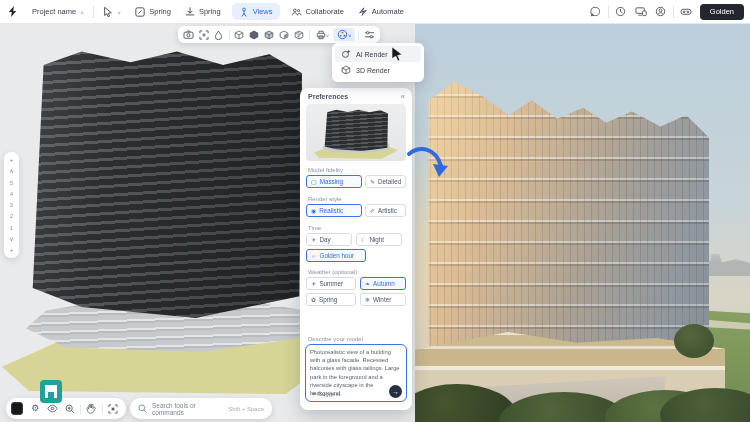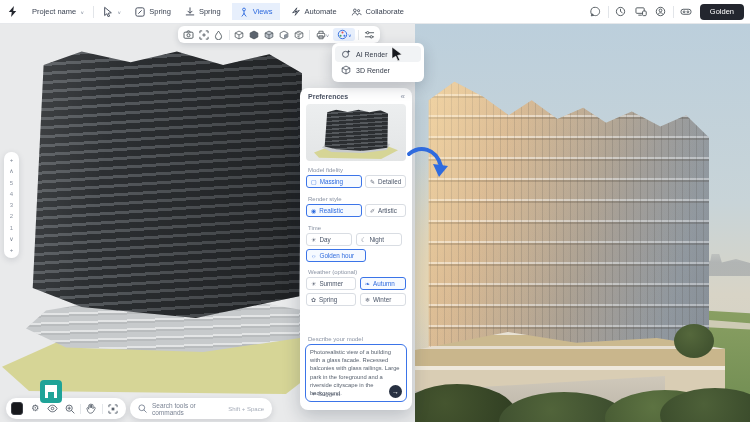--- a/index.html
+++ b/index.html
@@ -4,21 +4,21 @@
 <style>
   * { margin:0; padding:0; box-sizing:border-box; }
   html,body { width:750px; height:422px; font-family:"Liberation Sans", sans-serif; background:#e9eaeb; overflow:hidden; }
   #stage { position:relative; width:750px; height:422px; overflow:hidden; background:#e9eaeb; }
   .abs { position:absolute; }
 
   
   #topbar { left:0; top:0; width:750px; height:24px; background:#ffffff; border-bottom:1px solid #e6e8eb; z-index:40; display:flex; align-items:center; }
   .tb-item { display:flex; align-items:center; gap:4px; font-size:7.5px; color:#3c4453; padding:0 7px; height:24px; cursor:default; }
   .tb-item svg { flex:0 0 auto; }
-  .tb-pill { background:#e7effc; border-radius:0; height:17px; color:#2f6bde; margin:0 4px; padding:8px 7px;align-items:center; }
+  .tb-pill { background:#e7effc; border-radius:5px; height:17px; color:#2f6bde; margin:0 4px; padding:8px 7px;align-items:center; }
   .tb-div { width:1px; height:12px; background:#e2e5e9; margin:0 2px; }
   .chev { font-size:5.5px; color:#8a93a3; transform:scaleY(.8); }
   #share-btn { background:#23262e; color:#fff; font-size:7.5px; border:none; border-radius:4px; height:16px; padding:0 10px; margin:0 6px 0 4px; display:flex; align-items:center; }
   .tb-icon-btn { width:20px; height:24px; display:flex; align-items:center; justify-content:center; }
 
   
   #viewbar { left:178px; top:26px; width:202px; height:17px; background:#fff; border-radius:6px; box-shadow:0 2px 6px rgba(40,50,70,.16); z-index:45; display:flex; align-items:center; padding:0 4px; gap:1px; }
   .vb-icon { width:14px; height:13px; display:flex; align-items:center; justify-content:center; border-radius:3px; }
   .vb-div { width:1px; height:10px; background:#e4e7ea; margin:0 2px; }
   .vb-sel { background:#e7effc; width:22px; }
@@ -170,32 +170,32 @@
       <span>Spring</span>
     </div>
     <div class="tb-item tb-pill">
       <svg width="10" height="10" viewBox="0 0 12 12">
           <circle cx="6" cy="3" r="1.7" fill="none" stroke="#2f6bde" stroke-width="1.1"></circle>
           <path d="M6 5v3M6 8l-2.4 3M6 8l2.4 3" stroke="#2f6bde" stroke-width="1.1" fill="none" stroke-linecap="round"></path>
         </svg>
       <span>Views</span>
     </div>
     <div class="tb-item">
-      <svg width="10" height="10" viewBox="0 0 12 12">
-          <path d="M7 1 5 6l5-2-5 6 2-5-5 2Z" fill="none" stroke="#3c4453" stroke-width="1" stroke-linejoin="round"></path>
-        </svg>
-      <span>Automate</span>
-    </div>
-    <div class="tb-item">
       <svg width="11" height="10" viewBox="0 0 13 12">
           <circle cx="4.5" cy="4" r="1.6" fill="none" stroke="#3c4453"></circle>
           <circle cx="9" cy="4.4" r="1.3" fill="none" stroke="#3c4453"></circle>
           <path d="M1.5 10c.3-2 1.6-3 3-3s2.7 1 3 3M7.8 9.6c.4-1.3 1.2-1.9 2.2-1.9s1.8.7 2 2" fill="none" stroke="#3c4453"></path>
         </svg>
       <span>Collaborate</span>
+    </div>
+    <div class="tb-item">
+      <svg width="10" height="10" viewBox="0 0 12 12">
+          <path d="M7 1 5 6l5-2-5 6 2-5-5 2Z" fill="none" stroke="#3c4453" stroke-width="1" stroke-linejoin="round"></path>
+        </svg>
+      <span>Automate</span>
     </div>
 
     <div style="flex:1"></div>
 
     <div class="tb-icon-btn">
       <svg width="11" height="11" viewBox="0 0 12 12">
           <path d="M6 1.5a4.5 4.5 0 1 1-3.9 6.8L1.4 10.8l2.5-.6A4.5 4.5 0 0 1 6 1.5Z" fill="none" stroke="#4a5258" stroke-width="1"></path>
         </svg>
     </div>
     <div class="tb-div"></div>

